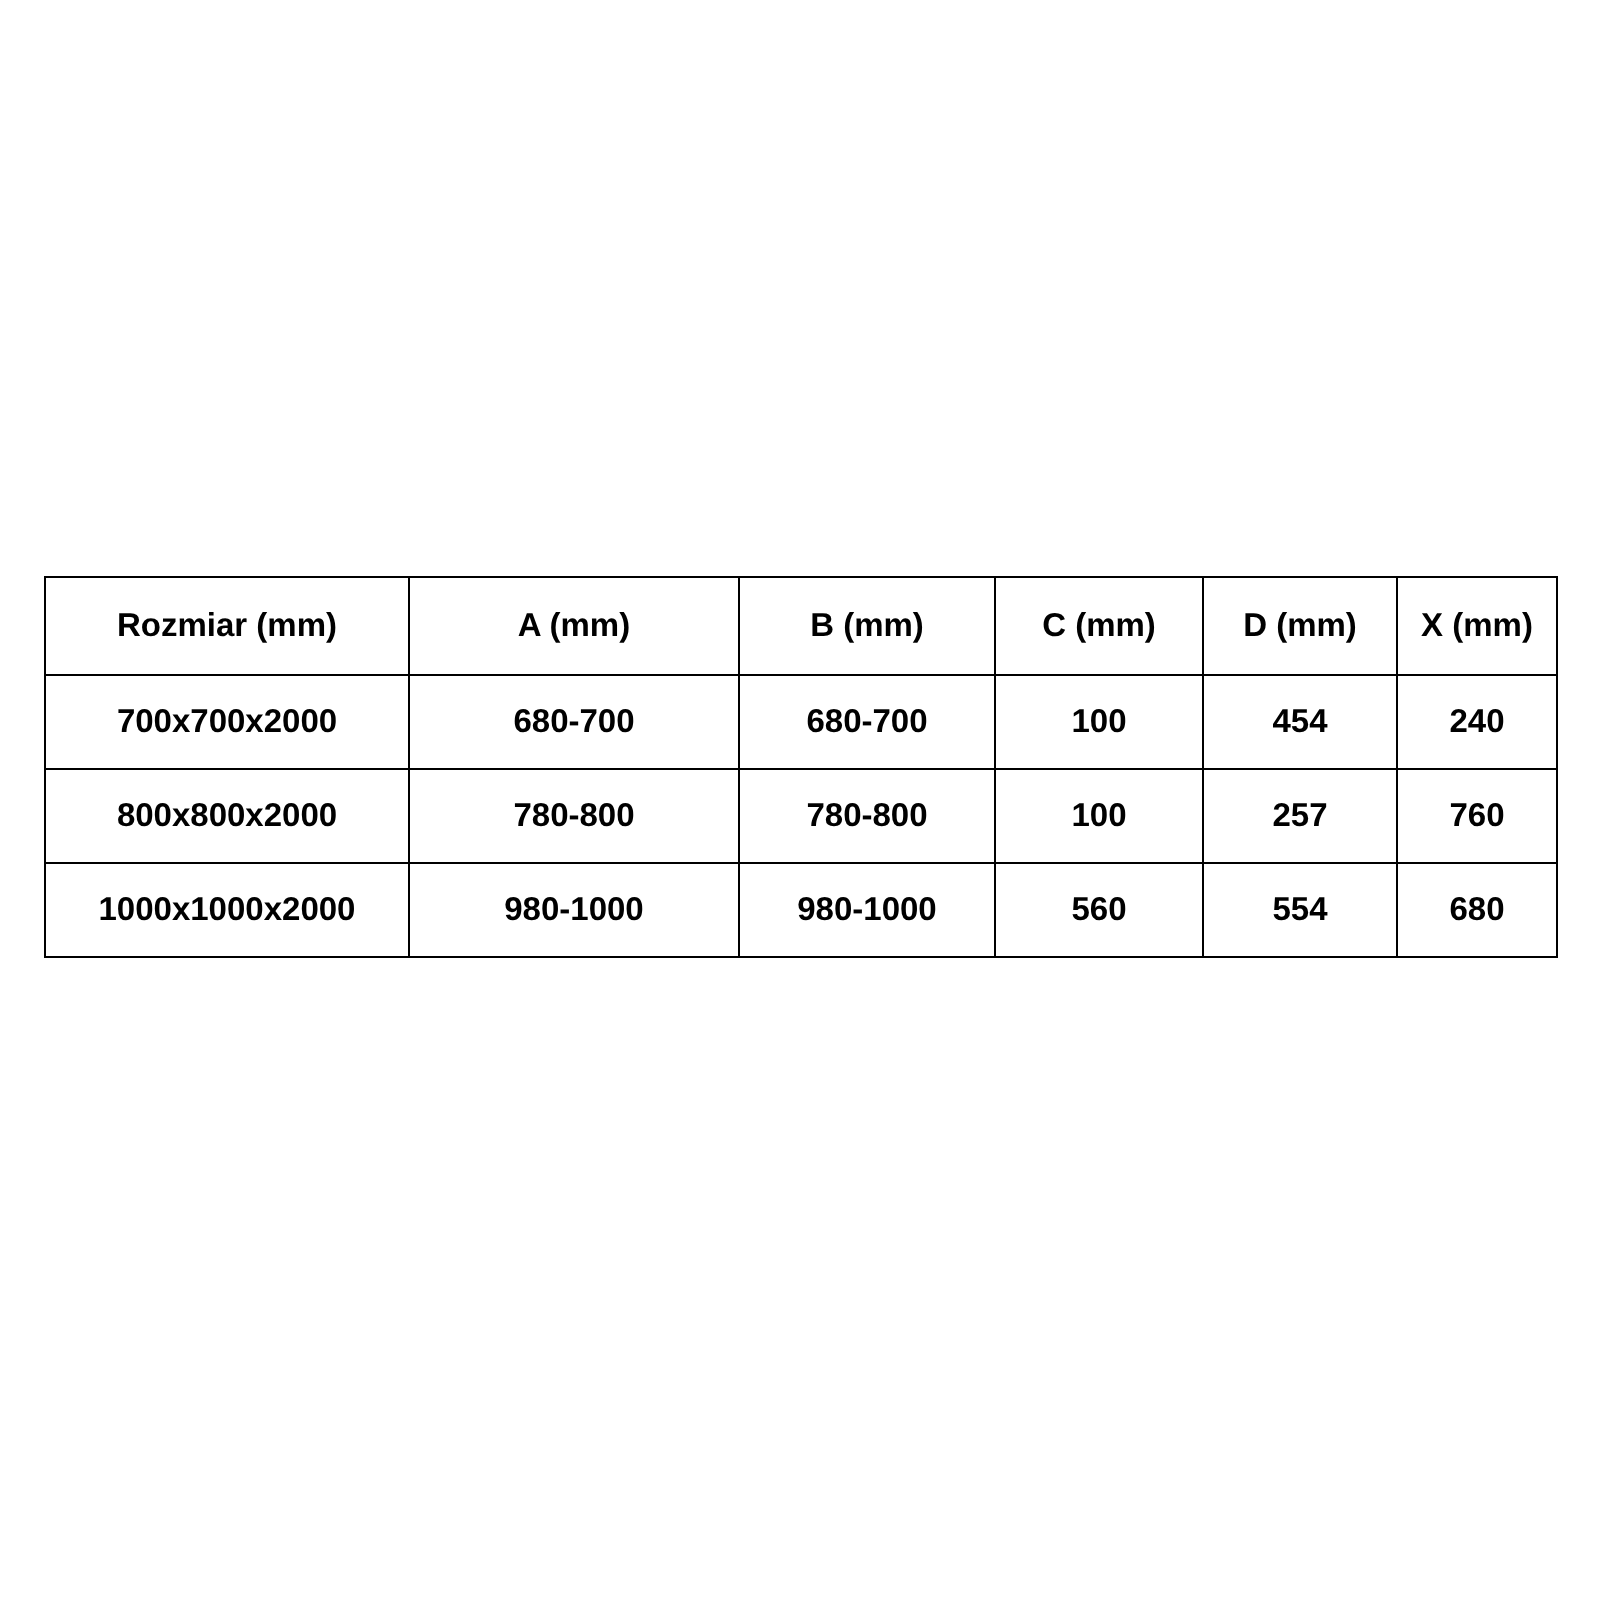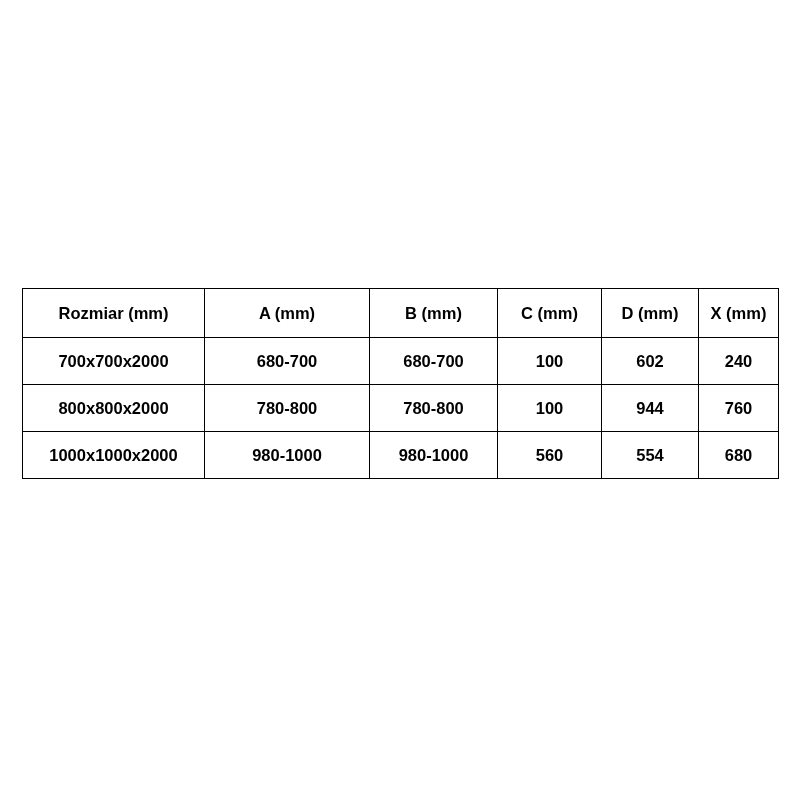--- a/index.html
+++ b/index.html
@@ -78,29 +78,29 @@
           <th>D (mm)</th>
           <th>X (mm)</th>
         </tr>
       </thead>
       <tbody>
         <tr>
           <td>700x700x2000</td>
           <td>680-700</td>
           <td>680-700</td>
           <td>100</td>
-          <td>602</td>
+          <td>454</td>
           <td>240</td>
         </tr>
         <tr>
           <td>800x800x2000</td>
           <td>780-800</td>
           <td>780-800</td>
           <td>100</td>
-          <td>944</td>
+          <td>257</td>
           <td>760</td>
         </tr>
         <tr>
           <td>1000x1000x2000</td>
           <td>980-1000</td>
           <td>980-1000</td>
           <td>560</td>
           <td>554</td>
           <td>680</td>
         </tr>

